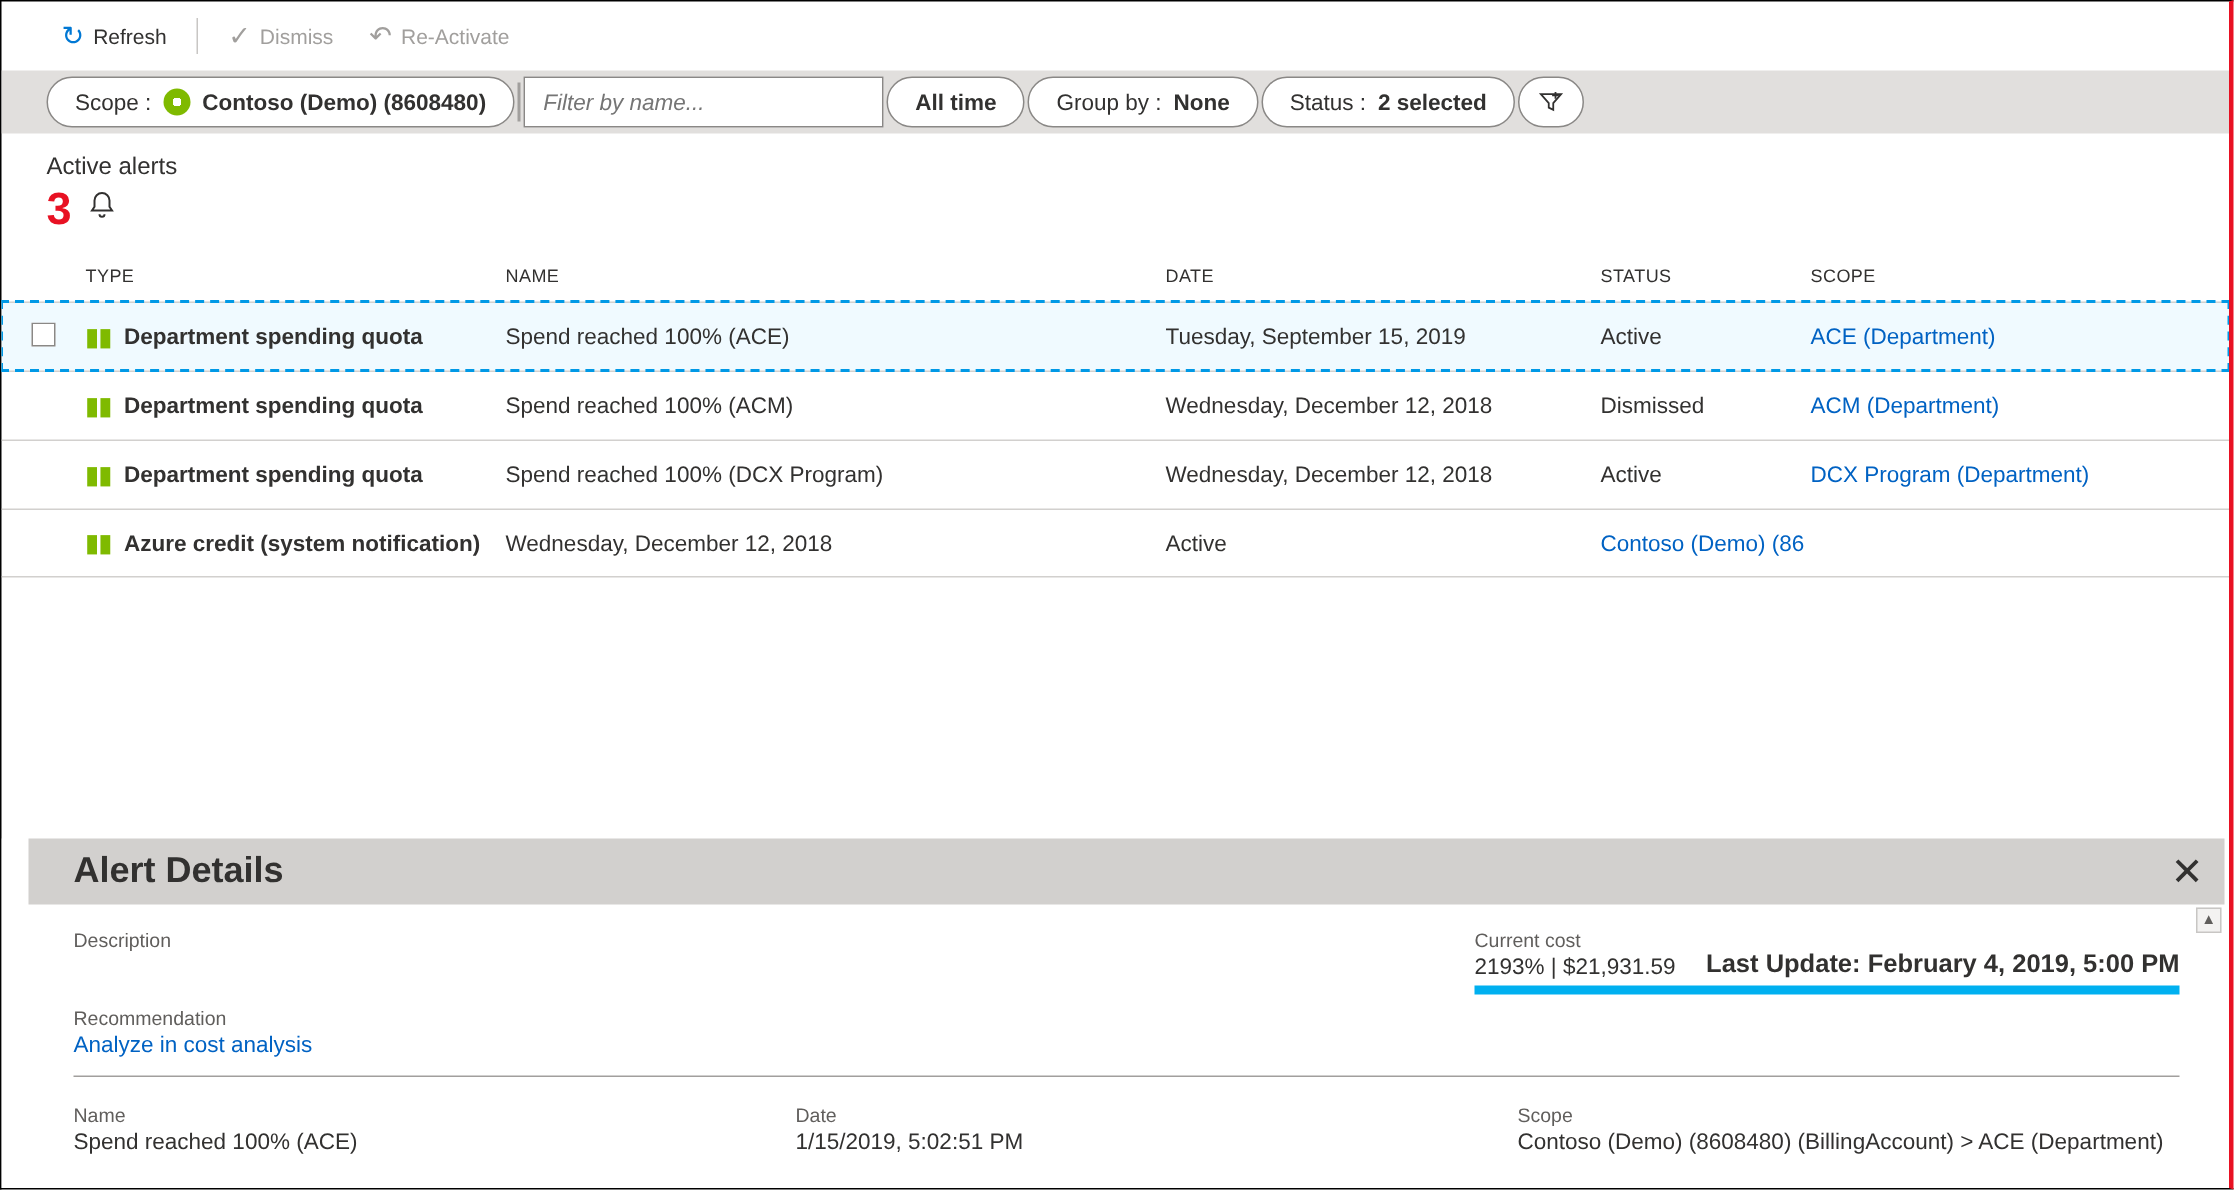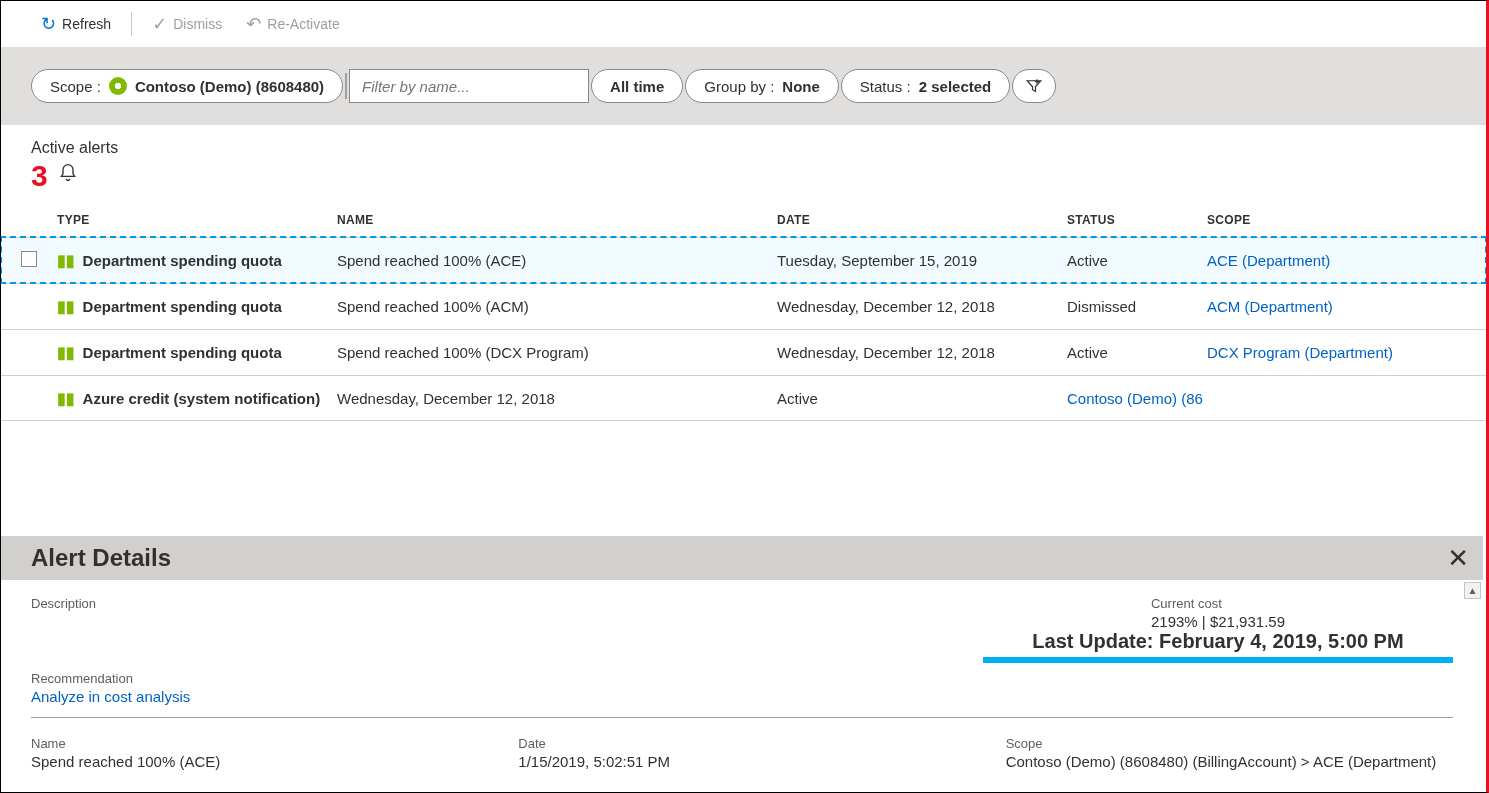--- a/index.html
+++ b/index.html
@@ -30,21 +30,21 @@
   cursor: pointer;
   color: #323130;
 }
 .toolbar .cmd.disabled { color: #a19f9d; }
 .toolbar .sep { width: 1px; height: 24px; background: #c8c6c4; margin: 0 6px; }
 .refresh-icon { color: #0078d4; font-size: 18px; }
 .check-icon, .undo-icon { font-size: 18px; }
 
 .filterbar {
   background: #e1dfdd;
-  padding: 22px 30px;
+  padding: 4px 30px;
   display: flex;
   align-items: center;
   gap: 2px;
 }
 .pill {
   background: #fff;
   border: 1px solid #8a8886;
   border-radius: 24px;
   padding: 6px 18px;
   display: flex;
@@ -84,21 +84,21 @@
 .stat .big { font-size: 30px; font-weight: 600; }
 .stat .red { color: #e81123; }
 .stat .blue { color: #0063b1; }
 .bell-icon { font-size: 22px; color: #323130; }
 
 .table-header {
   display: grid;
   grid-template-columns: 46px 280px 440px 290px 140px 1fr;
   padding: 14px 6px 10px;
   font-size: 12px;
-  font-weight: 700;
+  font-weight: 400;
   letter-spacing: 0.3px;
 }
 .table-header > div { padding: 0 4px; }
 
 .table-body .trow {
   display: grid;
   grid-template-columns: 46px 280px 440px 290px 140px 1fr;
   align-items: center;
   padding: 10px 6px;
   border-top: 1px solid #d2d0ce;
@@ -114,20 +114,21 @@
 }
 .type-cell { display: flex; align-items: center; gap: 8px; font-weight: 600; }
 .wallet-icon { color: #7fba00; font-size: 16px; }
 .link { color: #0062c3; cursor: pointer; }
 .chk { width: 16px; height: 16px; border: 1px solid #8a8886; background: #fff; display: inline-block; margin-left: 10px; }
 
 .details-panel {
   position: absolute;
   left: 0; right: 3px; bottom: 0;
   background: #fff;
+  padding-left: 18px;
 }
 .details-header {
   background: #d2d0ce;
   display: flex;
   align-items: center;
   justify-content: space-between;
   padding: 8px 14px 8px 30px;
 }
 .details-header .title { font-size: 24px; font-weight: 700; }
 .close-x { font-size: 26px; cursor: pointer; line-height: 1; }
@@ -141,21 +142,21 @@
   right: 2px; top: 2px;
   width: 17px; height: 17px;
   border: 1px solid #c8c6c4;
   background: #f3f2f1;
   display: flex; align-items: center; justify-content: center;
   font-size: 10px; color: #605e5c;
 }
 .smlabel { font-size: 13px; color: #605e5c; margin-bottom: 2px; }
 .two-col { display: flex; justify-content: space-between; gap: 56px; }
 .right-col { text-align: left; flex: 0 0 470px; }
-.last-update { font-weight: 700; text-align: right; font-size: 20px; }
+.last-update { font-weight: 700; text-align: right; font-size: 17px; }
 .progress { height: 6px; background: #00b0f0; margin-top: 4px; width: 100%; }
 .section-gap { margin-top: 8px; }
 .hr { border: none; border-top: 1px solid #a19f9d; margin-top: 12px; }
 .tri-col { display: flex; gap: 40px; margin-top: 18px; }
 .tri-col > div { flex: 1; }
 </style>
 </head>
 <body>
 
 <div class="toolbar">
@@ -278,21 +279,21 @@
     <div class="close-x">✕</div>
   </div>
   <div class="details-body">
     <div class="vscroll">▲</div>
 
     <div class="two-col">
       <div style="flex:1;">
         <div class="smlabel">Description</div>
       </div>
       <div class="right-col">
-        <div style="display:flex; justify-content:space-between; align-items:center;flex-direction:column;">
+        <div style="display:flex; justify-content:space-between; align-items:flex-end;">
           <div>
             <div class="smlabel">Current cost</div>
             <div>2193% | $21,931.59</div>
           </div>
           <div class="last-update">
             <span>Last Update:</span>
             <span>February 4, 2019, 5:00 PM</span>
           </div>
         </div>
         <div class="progress"></div>

